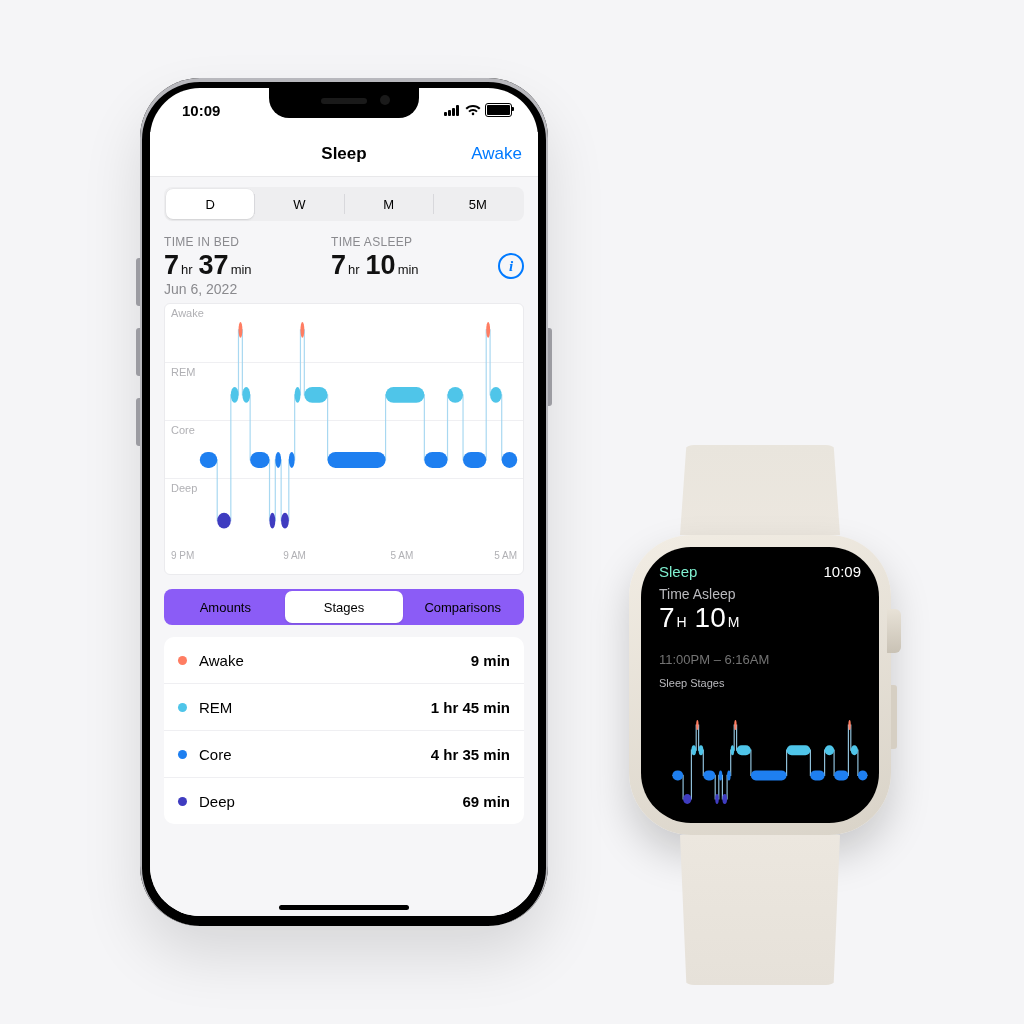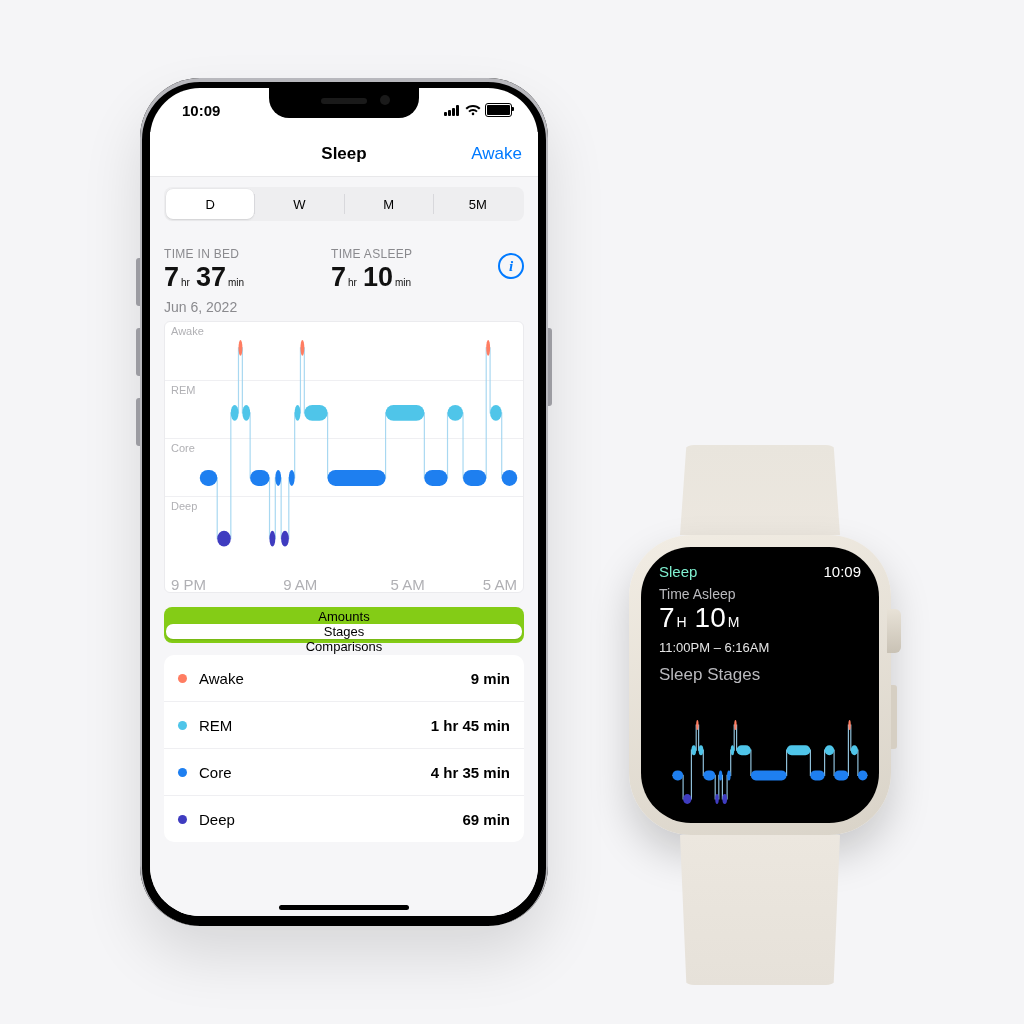--- a/index.html
+++ b/index.html
@@ -29,38 +29,38 @@
   .navbar .done{position:absolute;right:16px;color:#007aff;font-size:17px;}
 
   .scroll{flex:1;overflow:hidden;padding:0 14px;}
 
   .seg{margin-top:10px;height:30px;background:#eeeef0;border-radius:8px;display:flex;padding:2px;}
   .seg .opt{flex:1;display:flex;align-items:center;justify-content:center;font-size:13px;font-weight:500;color:#000;border-radius:7px;}
   .seg .opt.sel{background:#fff;box-shadow:0 1px 2px rgba(0,0,0,.1),0 0 0 .5px rgba(0,0,0,.04);}
   .seg .divider{width:1px;margin:5px 0;background:#d8d8dc;}
 
   .metrics{margin-top:14px;display:flex;align-items:flex-start;}
-  .metric{flex:1;margin-top:12px;}
+  .metric{flex:1;}
   .metric .lab{font-size:12px;letter-spacing:.3px;color:#8a8a8e;}
   .metric .val{font-size:15px;color:#111;display:flex;align-items:baseline;gap:2px;margin-top:1px;}
   .metric .val .big{font-size:27px;font-weight:600;}
-  .metric .val .unit{font-size:10px;margin-right:4px;}
+  .metric .val .unit{font-size:13px;margin-right:4px;}
   .info-ico{width:22px;height:22px;border:2px solid #007aff;color:#007aff;border-radius:50%;display:flex;align-items:center;justify-content:center;font-family:Georgia,serif;font-style:italic;font-weight:700;font-size:15px;margin-top:18px;}
 
-  .date{margin-top:6px;font-size:14px;color:#8a8a8e;}
+  .date{margin-top:0;font-size:14px;color:#8a8a8e;}
 
   .chart-card{margin-top:6px;height:270px;border:1px solid #ebebee;border-radius:6px;background:#fff;position:relative;overflow:hidden;}
   .chart-rows{position:absolute;inset:0;}
   .chart-row{position:absolute;left:0;right:0;border-top:1px solid #efeff2;font-size:11px;color:#b0b0b4;}
   .chart-row span{position:absolute;left:6px;top:3px;}
-  .chart-x{position:absolute;bottom:2px;left:0;right:0;height:14px;font-size:15px;color:#b0b0b4;}
+  .chart-x{position:absolute;bottom:10px;left:0;right:0;height:14px;font-size:10px;color:#b0b0b4;}
   .chart-x span{position:absolute;}
   .chart-svg{position:absolute;inset:0;}
 
-  .seg2{margin-top:14px;height:32px;background:#84cc16;border-radius:8px;display:flex;padding:2px;flex-direction:column;}
+  .seg2{margin-top:14px;height:32px;background:#8b5cf6;border-radius:8px;display:flex;padding:2px;}
   .seg2 .opt{flex:1;display:flex;align-items:center;justify-content:center;font-size:13px;font-weight:500;color:#000;border-radius:7px;}
   .seg2 .opt.sel{background:#fff;box-shadow:0 1px 2px rgba(0,0,0,.12);}
 
   .list{margin-top:12px;background:#fff;border-radius:10px;overflow:hidden;}
   .list .row{height:46px;display:flex;align-items:center;padding:0 14px;border-bottom:1px solid #efeff2;}
   .list .row:last-child{border-bottom:none;}
   .list .dot{width:9px;height:9px;border-radius:50%;margin-right:12px;}
   .list .name{flex:1;font-size:15px;}
   .list .dur{font-size:15px;font-weight:600;}
 
@@ -73,22 +73,22 @@
   .watch{width:262px;height:300px;background:linear-gradient(160deg,#f2ede4,#d9d3c8);border-radius:62px;position:relative;margin:0 auto;box-shadow:0 20px 40px rgba(0,0,0,.18);}
   .crown{position:absolute;right:-10px;top:74px;width:14px;height:44px;background:linear-gradient(#e8e2d7,#c9c2b5);border-radius:0 6px 6px 0;}
   .sidebtn{position:absolute;right:-6px;top:150px;width:6px;height:64px;background:#d6cfc3;border-radius:0 3px 3px 0;}
   .watch-screen{position:absolute;inset:12px;background:#000;border-radius:50px;padding:16px 18px 10px;color:#fff;overflow:hidden;}
   .w-top{display:flex;justify-content:space-between;align-items:center;font-size:15px;}
   .w-title{color:#7ff0d0;font-weight:500;}
   .w-time{color:#fff;}
   .w-lab{margin-top:6px;font-size:14px;color:#b9b9bd;}
   .w-val{font-size:14px;display:flex;align-items:baseline;gap:2px;margin-top:0;}
   .w-val .big{font-size:28px;font-weight:500;}
-  .w-range{font-size:13px;color:#e5e5e5;margin-top:6px;}
-  .w-stages-lab{margin-top:10px;font-size:17px;color:#b9b9bd;}
+  .w-range{font-size:13px;color:#737373;margin-top:18px;}
+  .w-stages-lab{margin-top:10px;font-size:11px;color:#b9b9bd;}
   .w-chart{position:absolute;left:10px;right:10px;bottom:8px;height:98px;}
 </style>
 </head>
 <body>
 
 <div class="stage">
 
   <div class="iphone">
     <div class="iphone-screen">
       <div class="notch"></div>

